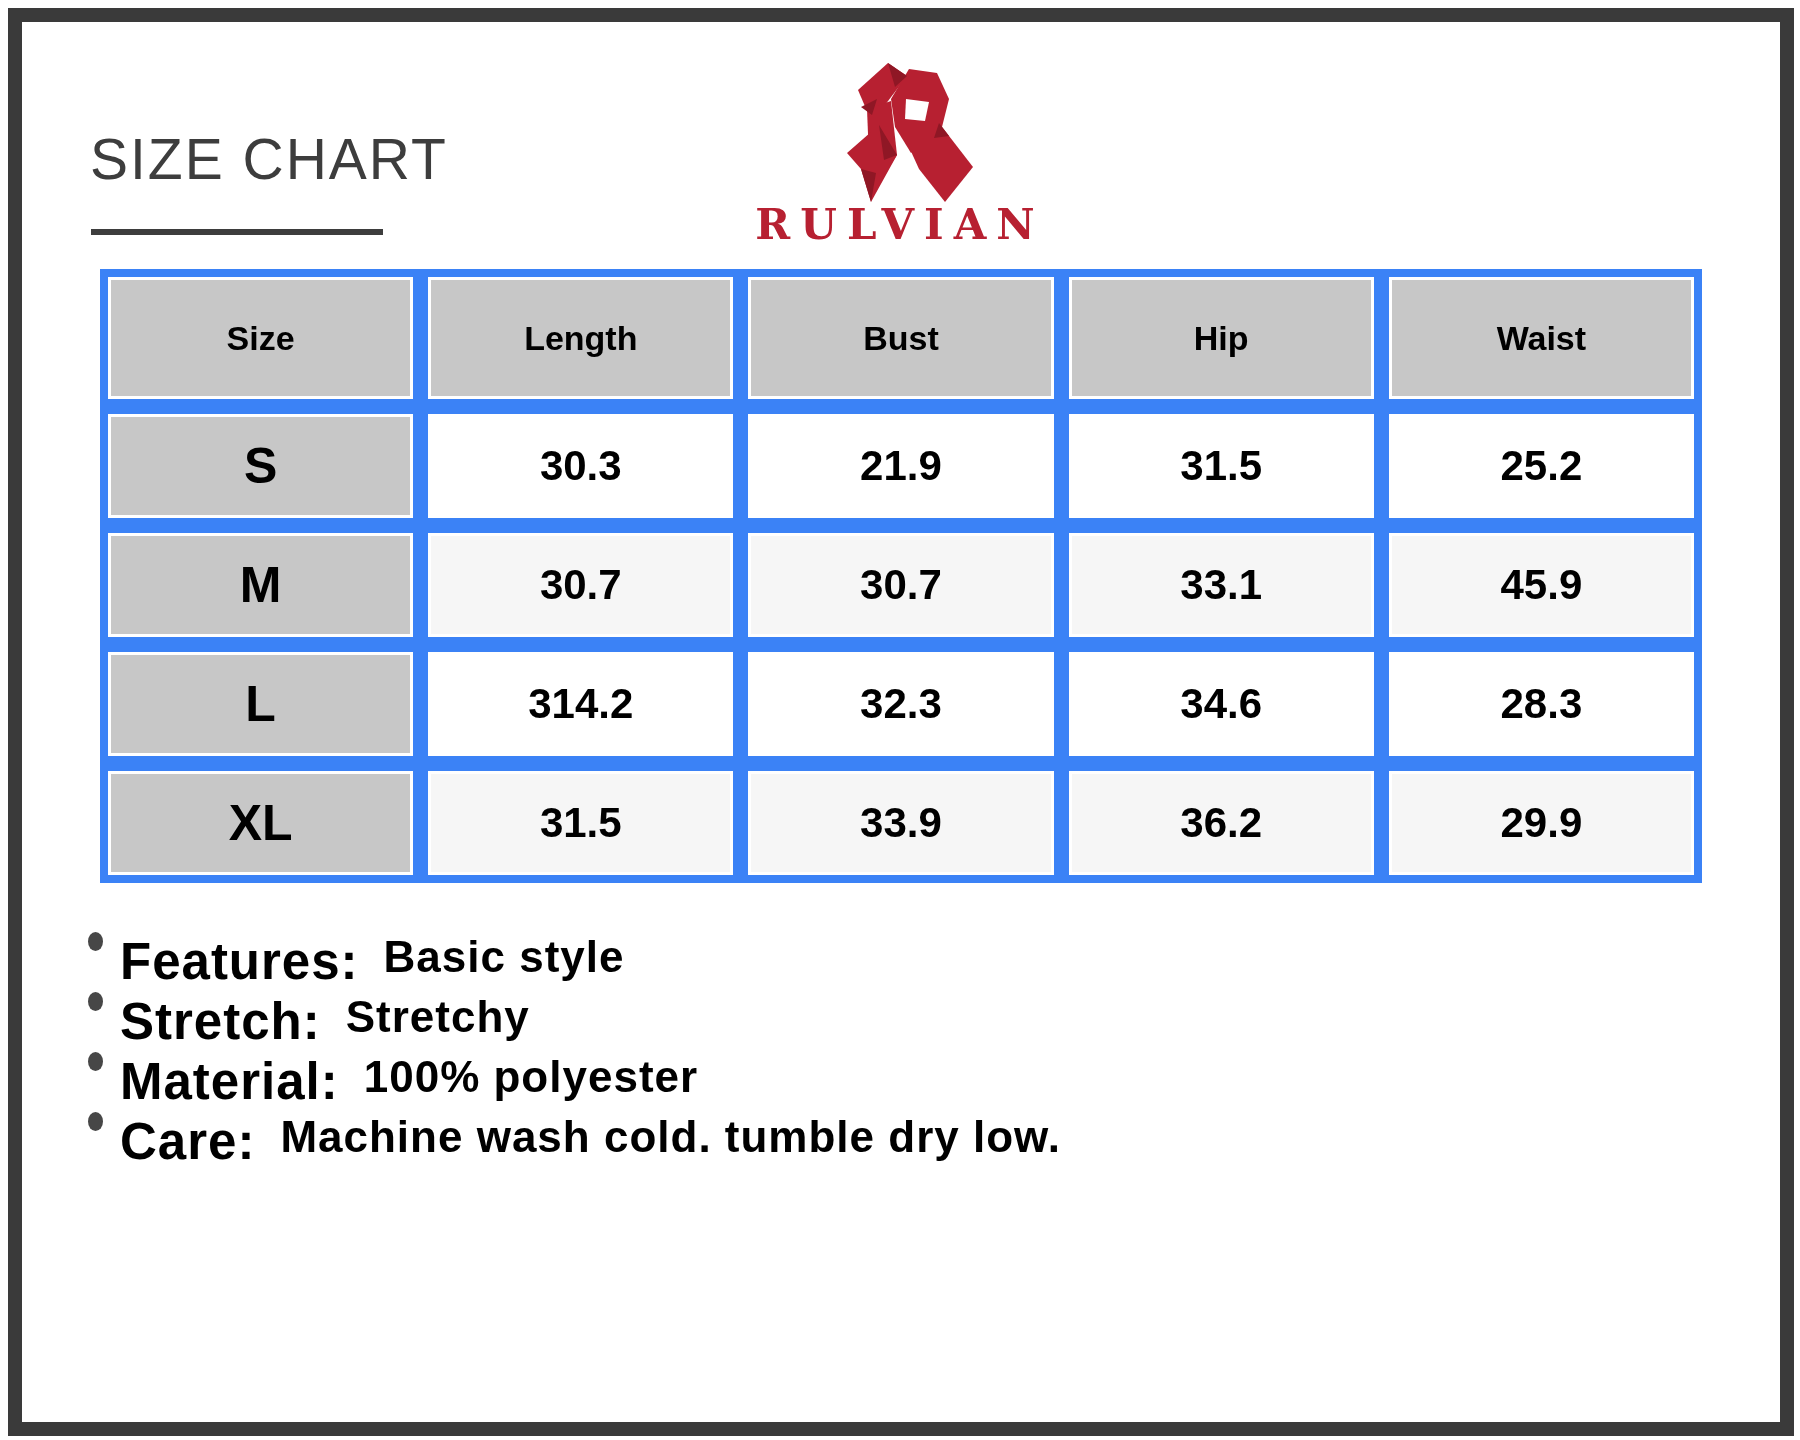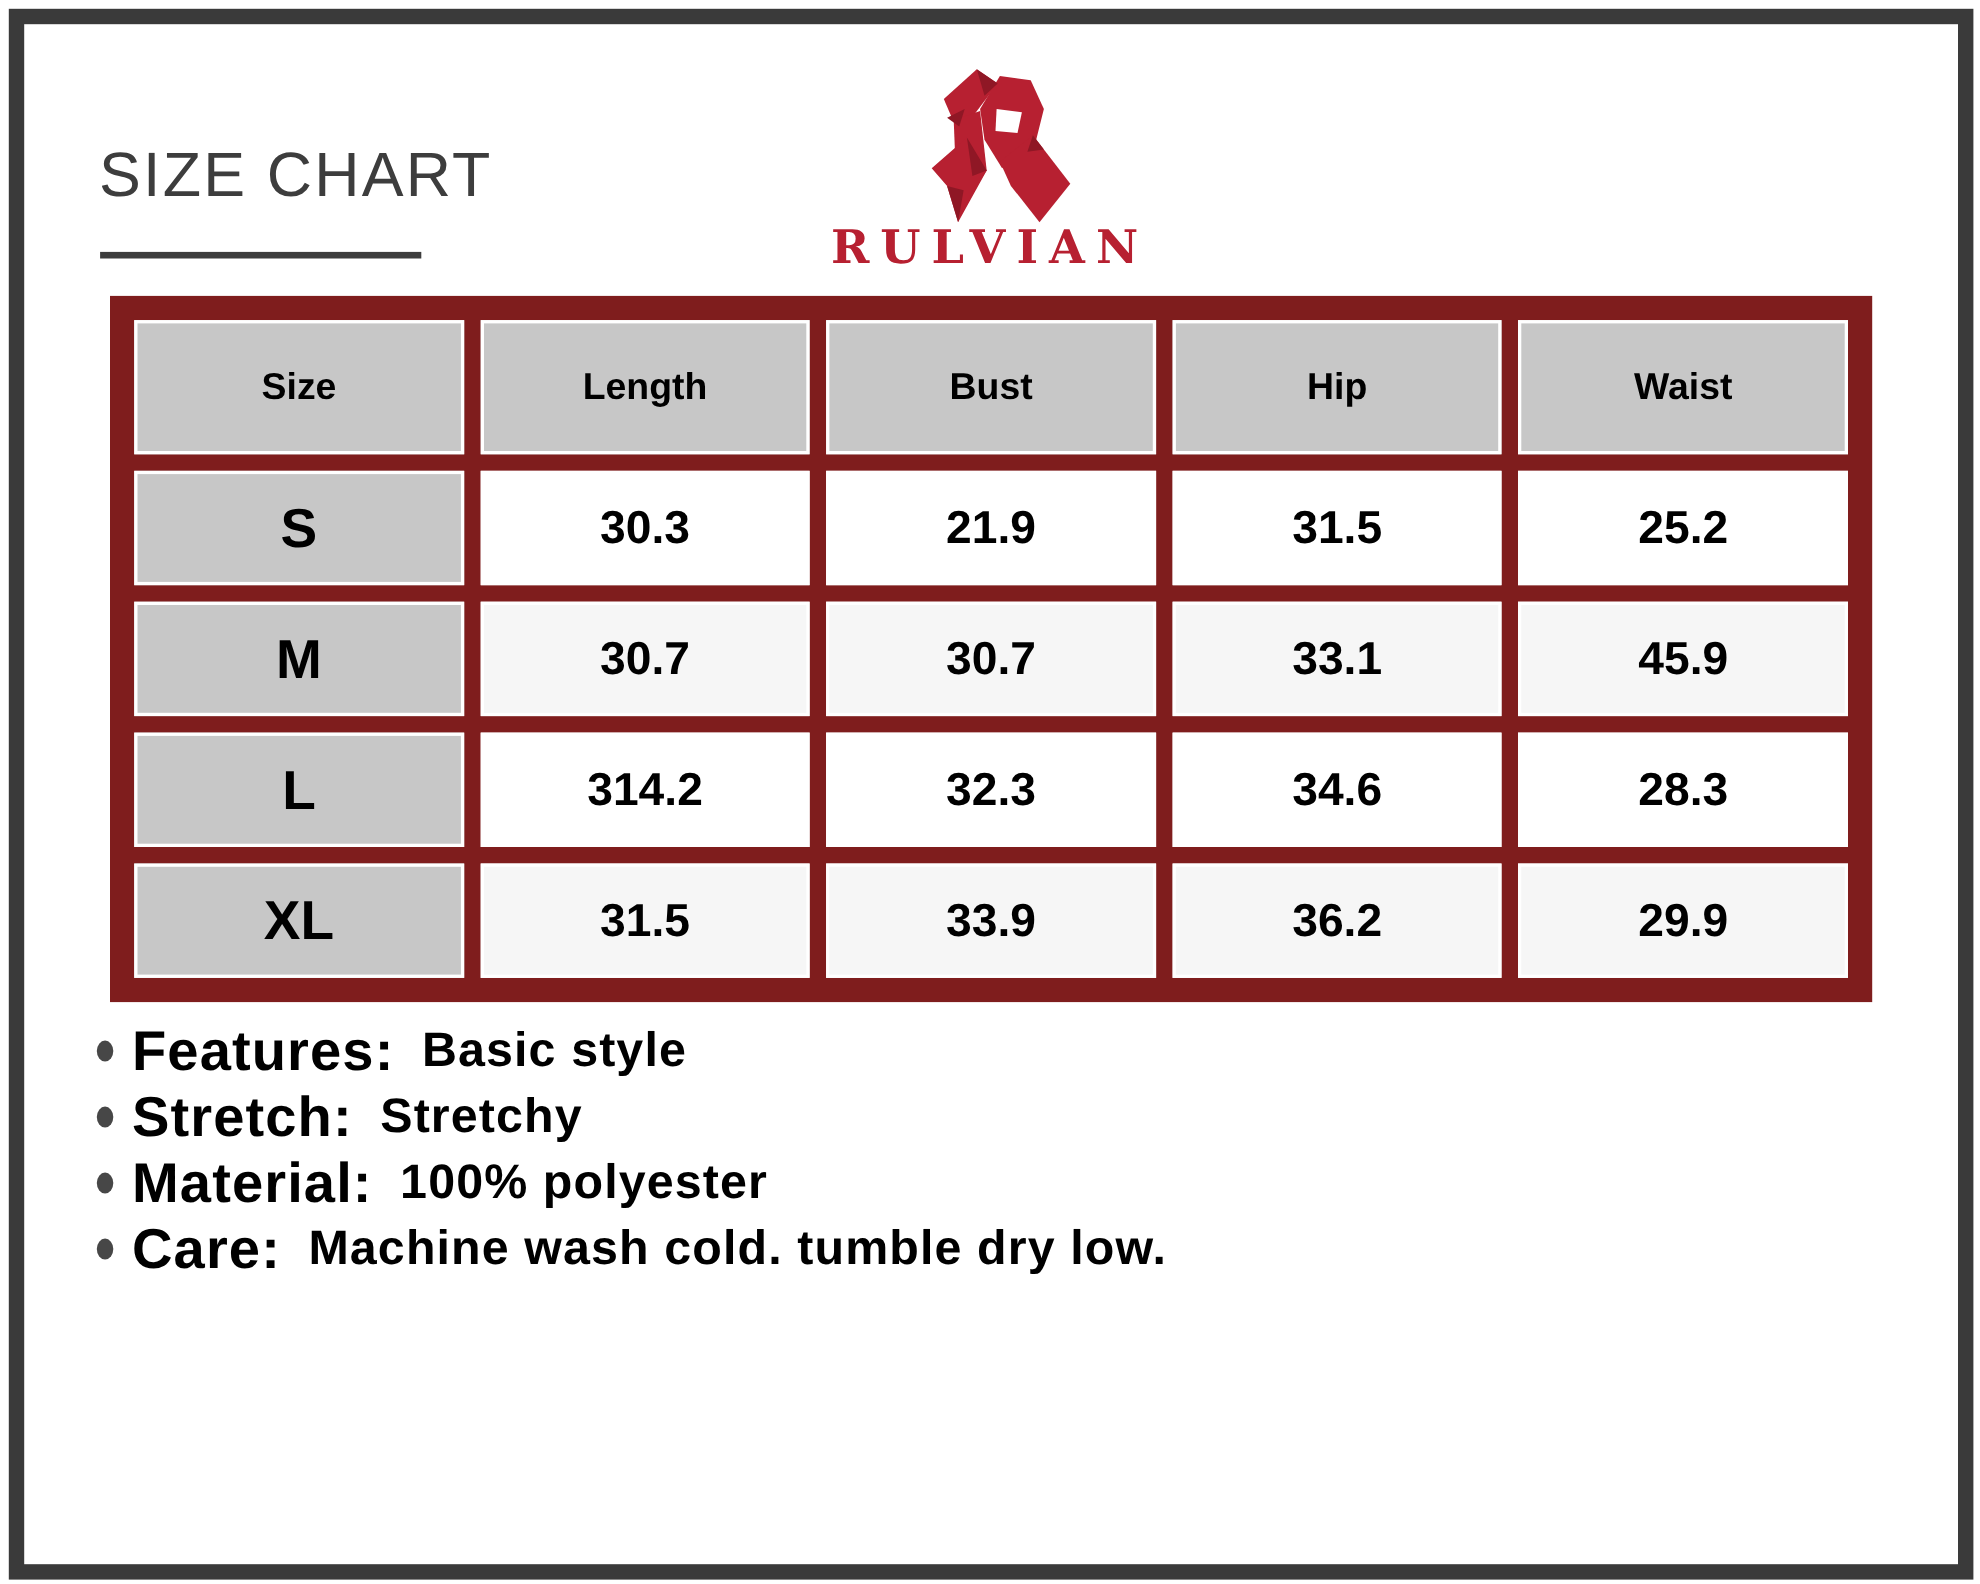--- a/index.html
+++ b/index.html
@@ -47,22 +47,22 @@
     font-size: 42px;
     letter-spacing: 10px;
     color: #b72031;
     white-space: nowrap;
   }
   .size-table {
     position: absolute;
     left: 100px; top: 269px;
     width: 1602px;
     box-sizing: border-box;
-    padding: 22px;
-    background: #7f1d1d;
+    padding: 8px;
+    background: #3b82f6;
     display: grid;
     grid-template-columns: repeat(5, 1fr);
     grid-template-rows: 122px repeat(4, 104px);
     gap: 15px;
   }
   .cell {
     display: flex;
     align-items: center;
     justify-content: center;
     box-sizing: border-box;
@@ -84,21 +84,21 @@
   }
   .cell-val.alt {
     background: #f6f6f6;
   }
   .details {
     position: absolute;
     left: 88px; top: 932px;
   }
   .detail-item {
     display: flex;
-    align-items: center;
+    align-items: flex-start;
     height: 46px;
     margin-bottom: 14px;
     white-space: nowrap;
   }
   .bullet {
     width: 15px; height: 19px;
     border-radius: 50%;
     background: #474747;
     margin-right: 17px;
     flex: 0 0 auto;

